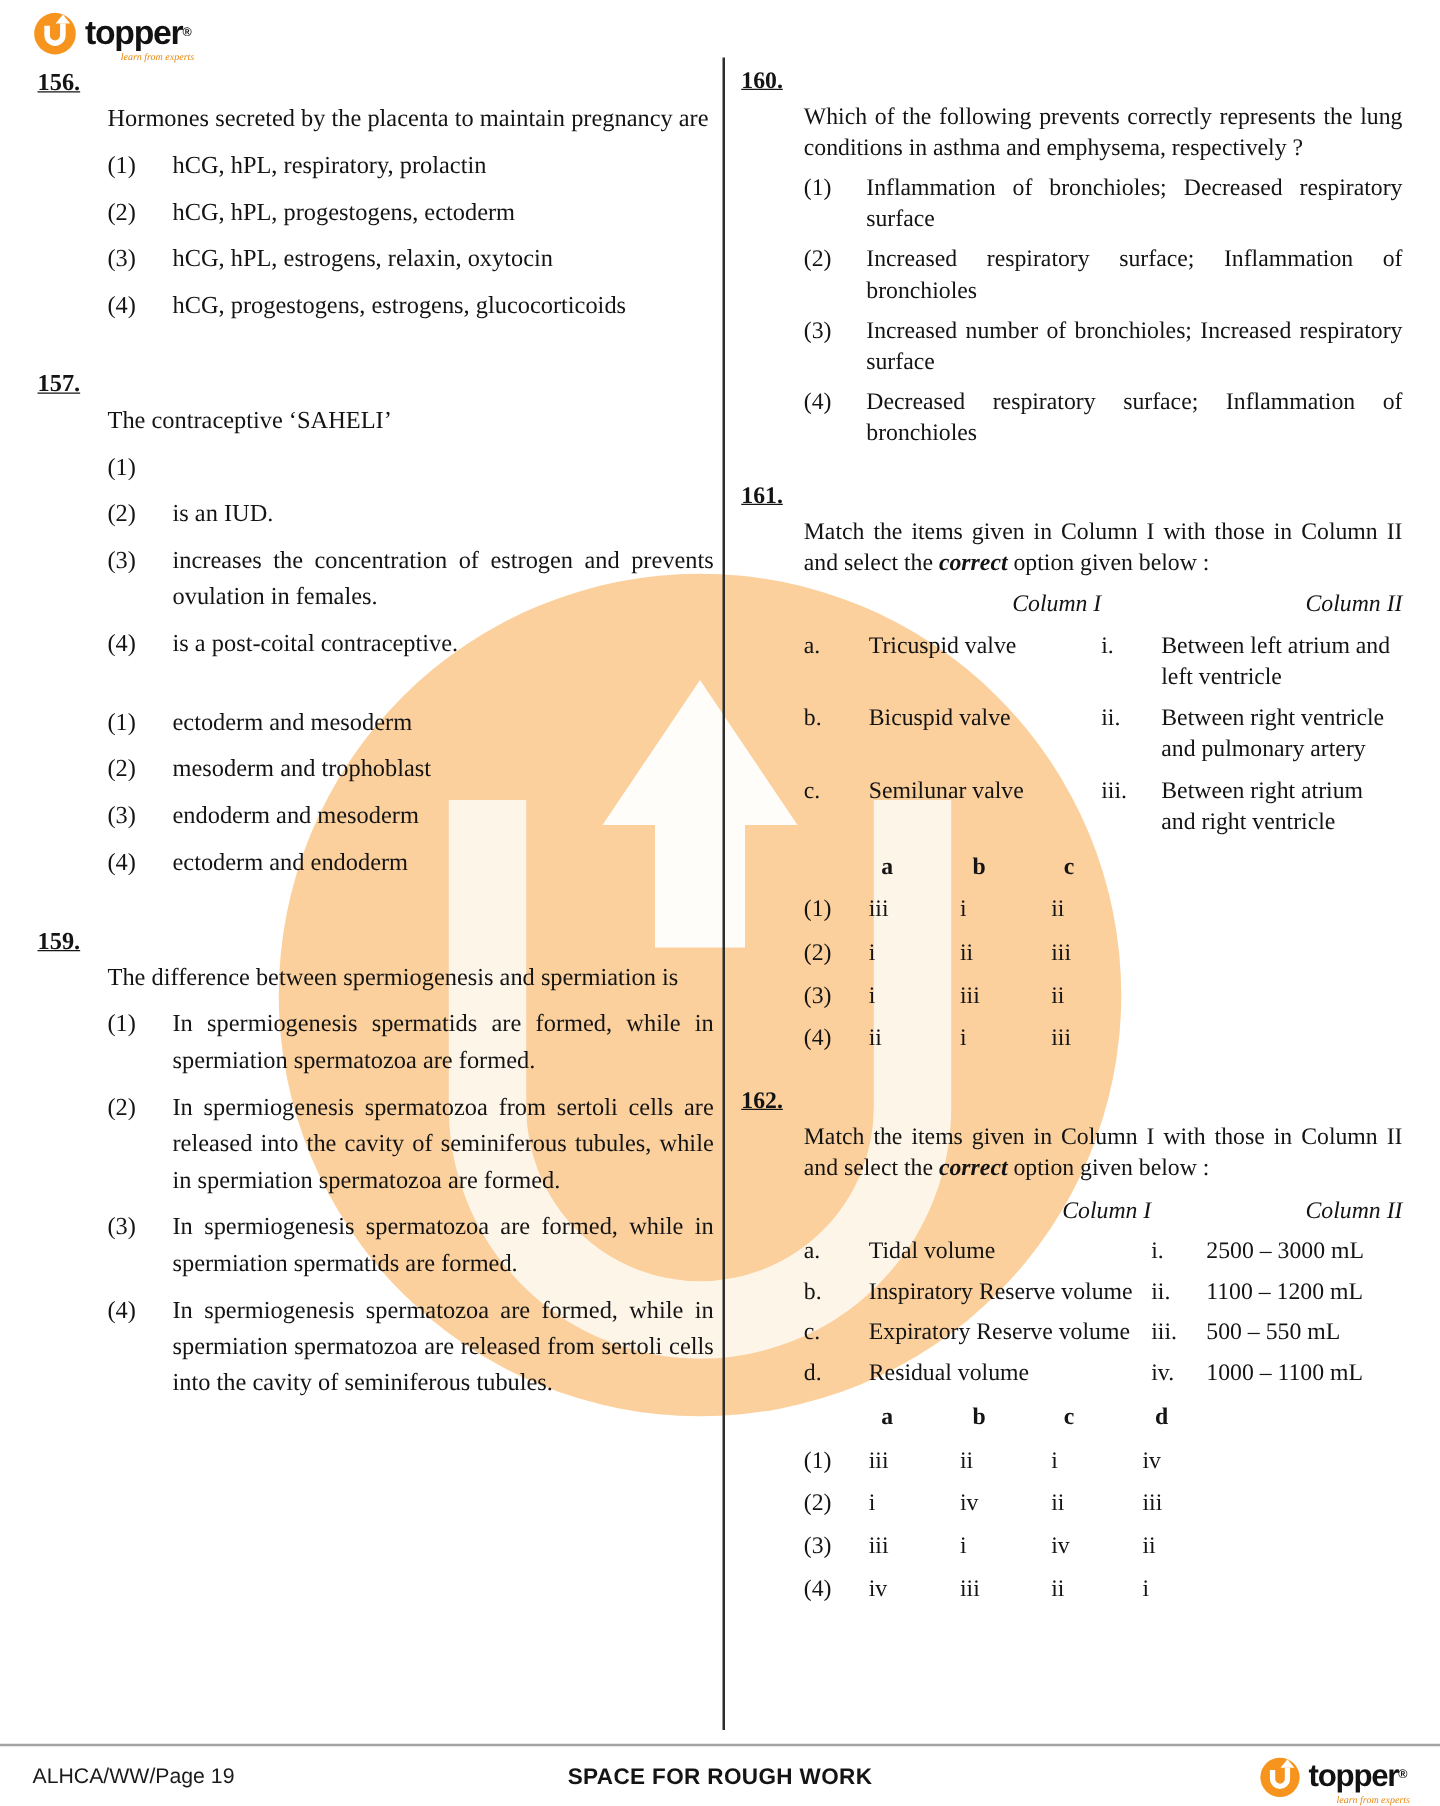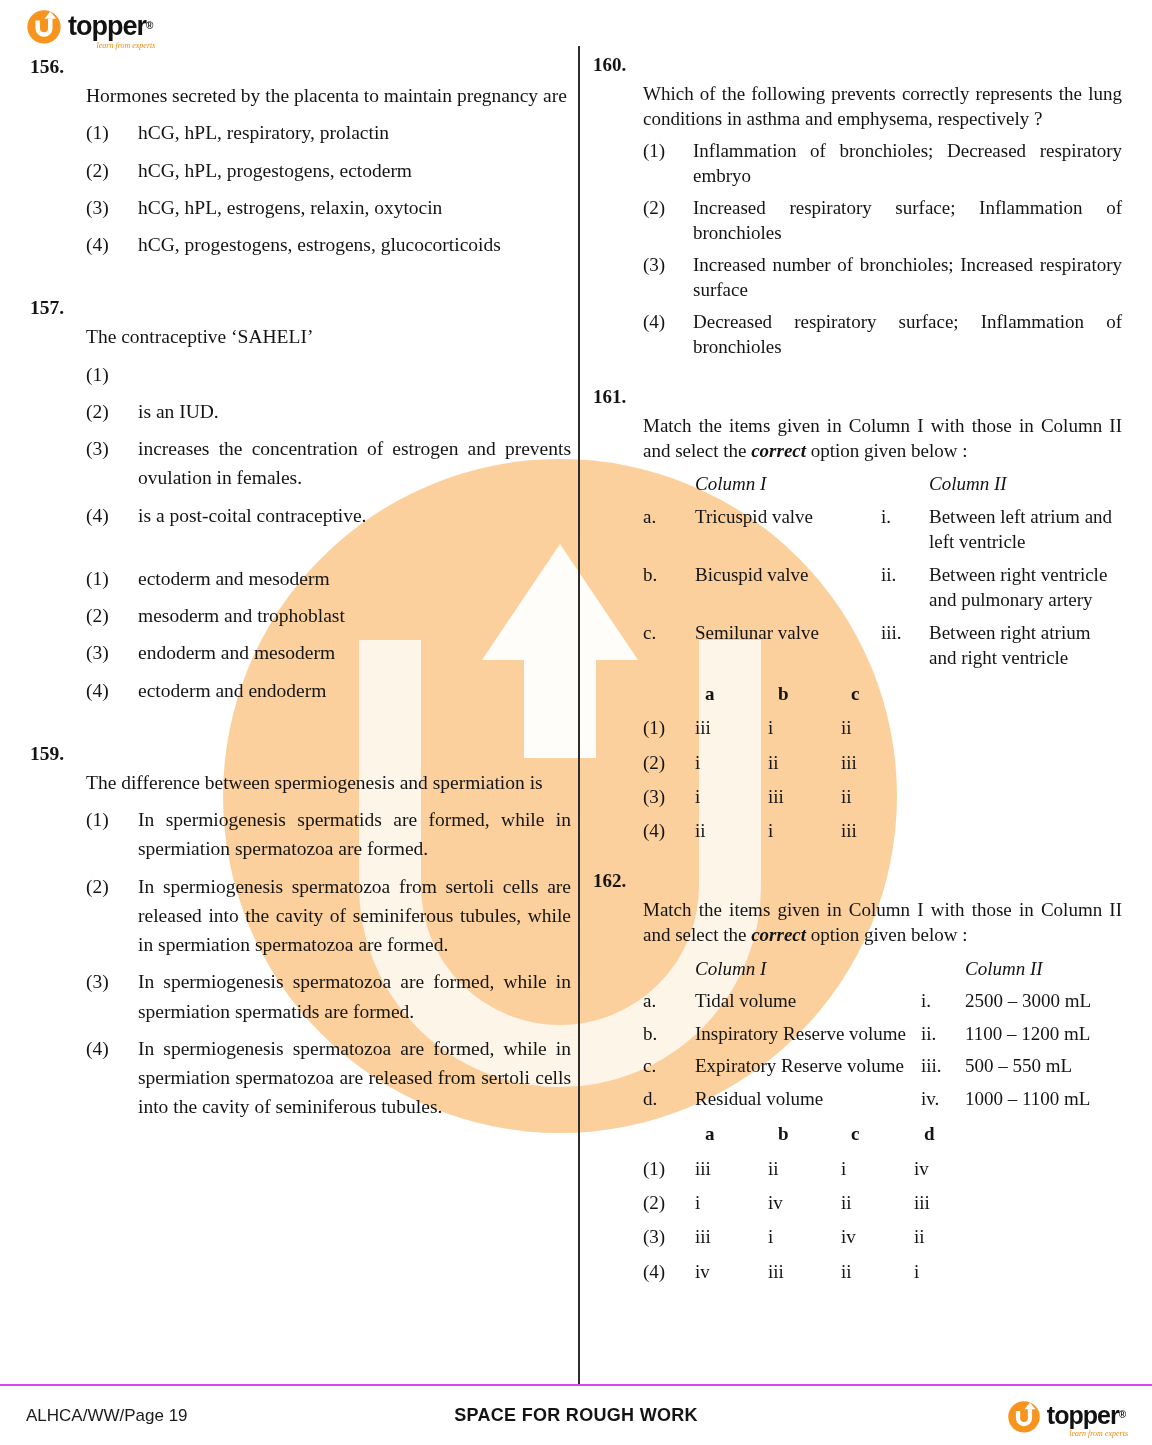--- a/index.html
+++ b/index.html
@@ -34,50 +34,50 @@
 
   
   .col { position: absolute; top: 52px; z-index: 1; }
   .col-left  { left: 30px;  width: 541px; font-size: 19.5px; line-height: 1.5; }
   .col-right { left: 593px; width: 529px; font-size: 19px;   line-height: 1.34; }
 
   .question { margin-bottom: 34px; }
   .col-right .question { margin-bottom: 24px; }
 
   .q-head { display: flex; }
-  .q-num { font-weight: bold; flex: 0 0 56px; }
+  .q-num { font-weight: bold; flex: 0 0 56px; text-decoration: underline; }
   .col-right .q-num { flex-basis: 50px; }
   .q-text { flex: 1; text-align: justify; margin-top: 29px; }
   .bi { font-weight: bold; font-style: italic; }
 
   .options { margin-top: 6px; }
   .option { display: flex; margin: 8px 0 0 56px; }
   .col-right .option { margin: 6px 0 0 50px; }
   .opt-num { flex: 0 0 52px; }
   .col-right .opt-num { flex-basis: 50px; }
   .opt-text { flex: 1; text-align: justify; }
 
   
   .match-grid {
     display: grid;
     grid-template-columns: 52px 186px 48px 1fr;
     margin: 8px 0 4px 50px;
     row-gap: 7px;
   }
   .match-grid.wide { grid-template-columns: 52px 226px 44px 1fr; }
-  .col-hdr { font-style: italic; }
+  .col-hdr { font-style: italic; text-align: right; }
 
   
   .ans-grid { display: grid; margin: 10px 0 0 50px; row-gap: 9px; }
   .ans-hdr { font-weight: bold; padding-left: 10px; }
 
   
   .footer {
-    position: absolute; left: 0; right: 0; bottom: 0; height: 61px;
-    border-top: 2px solid #d946ef; background: #ffffff; z-index: 2;
+    position: absolute; left: 0; right: 0; bottom: 0; height: 50px;
+    border-top: 2px solid #a3a3a3; background: #ffffff; z-index: 2;
     display: flex; align-items: center; padding: 0 26px;
   }
   .footer-left { font-family: "Liberation Sans", sans-serif; font-size: 17px; color: #1a1a1a; }
   .footer-center {
     position: absolute; left: 50%; transform: translateX(-50%);
     font-family: "Liberation Sans", sans-serif; font-weight: bold; font-size: 18px; letter-spacing: 0.3px;
   }
   .footer-right { margin-left: auto; }
 </style>
 </head>
@@ -198,21 +198,21 @@
   </div>
 <div id="col-right" class="col col-right">
     <div class="question">
       <div class="q-head">
         <span class="q-num">160.</span>
         <div class="q-text">Which of the following prevents correctly represents the lung conditions in asthma and emphysema, respectively ?</div>
       </div>
       <div class="options">
         <div class="option">
           <span class="opt-num">(1)</span>
-          <span class="opt-text">Inflammation of bronchioles; Decreased respiratory embryo</span>
+          <span class="opt-text">Inflammation of bronchioles; Decreased respiratory surface</span>
         </div>
         <div class="option">
           <span class="opt-num">(2)</span>
           <span class="opt-text">Increased respiratory surface; Inflammation of bronchioles</span>
         </div>
         <div class="option">
           <span class="opt-num">(3)</span>
           <span class="opt-text">Increased number of bronchioles; Increased respiratory surface</span>
         </div>
         <div class="option">

